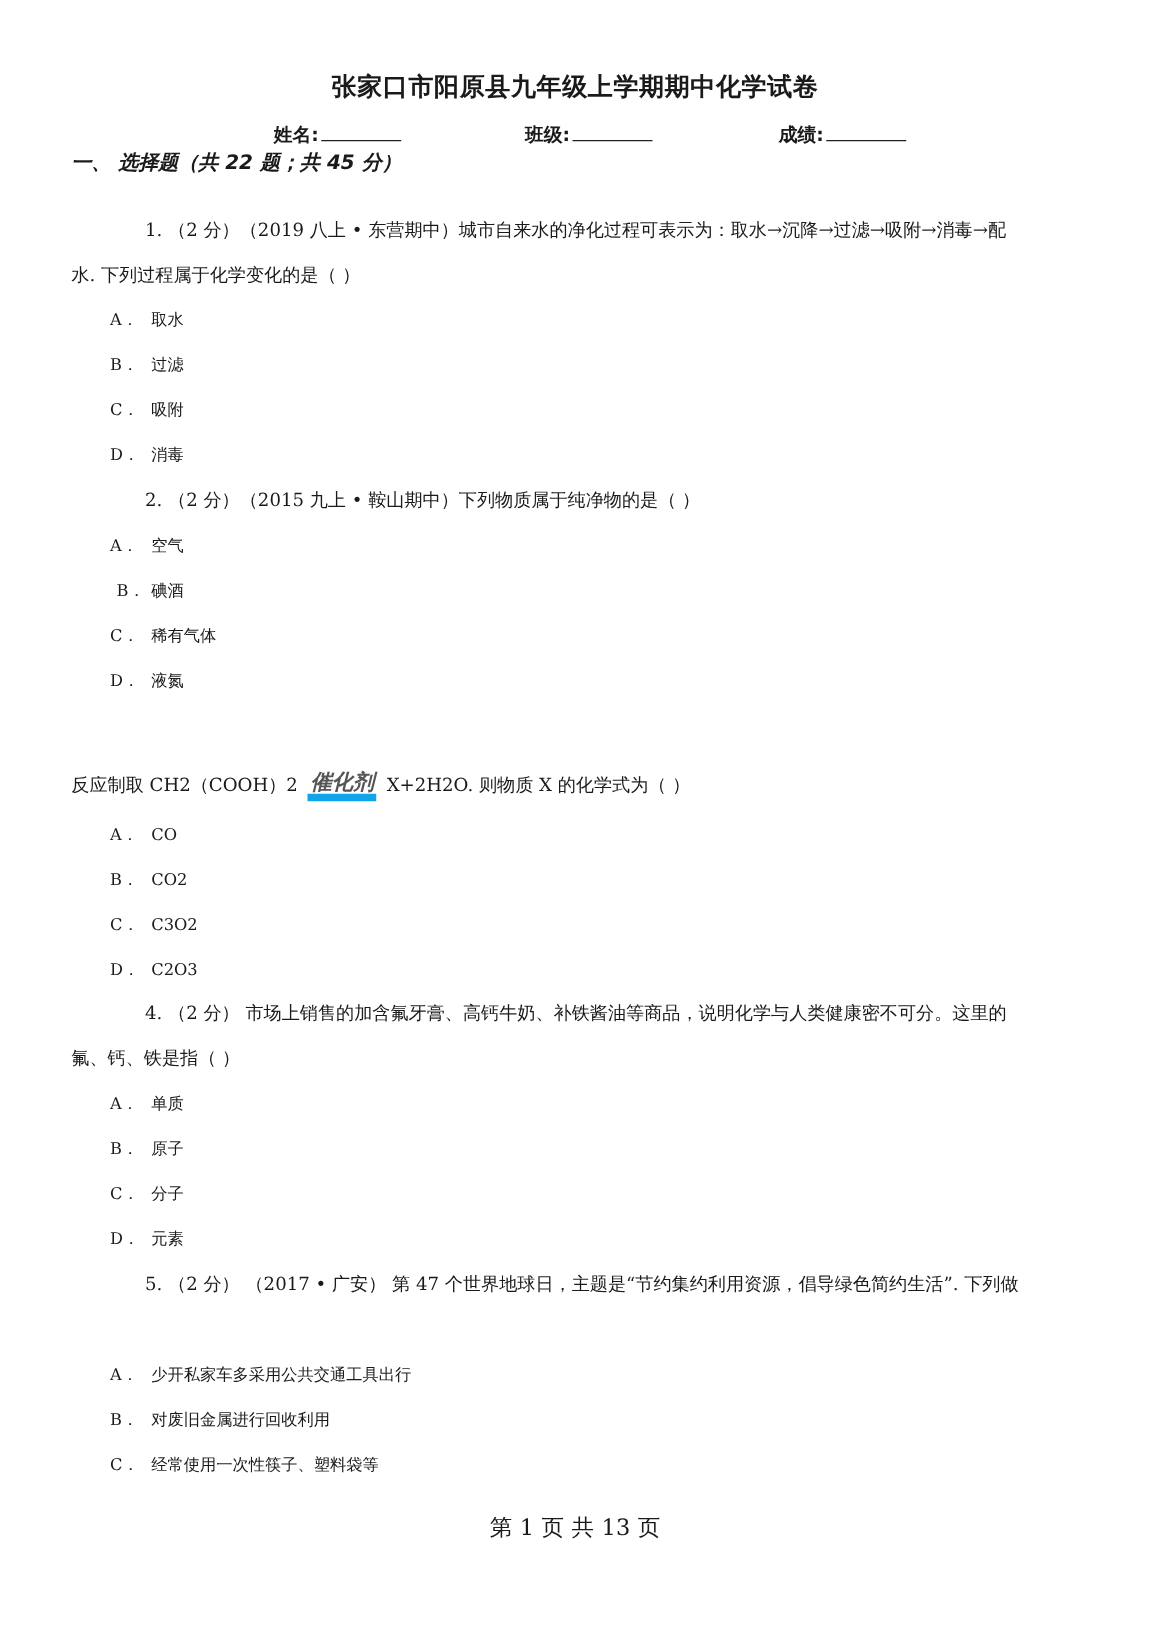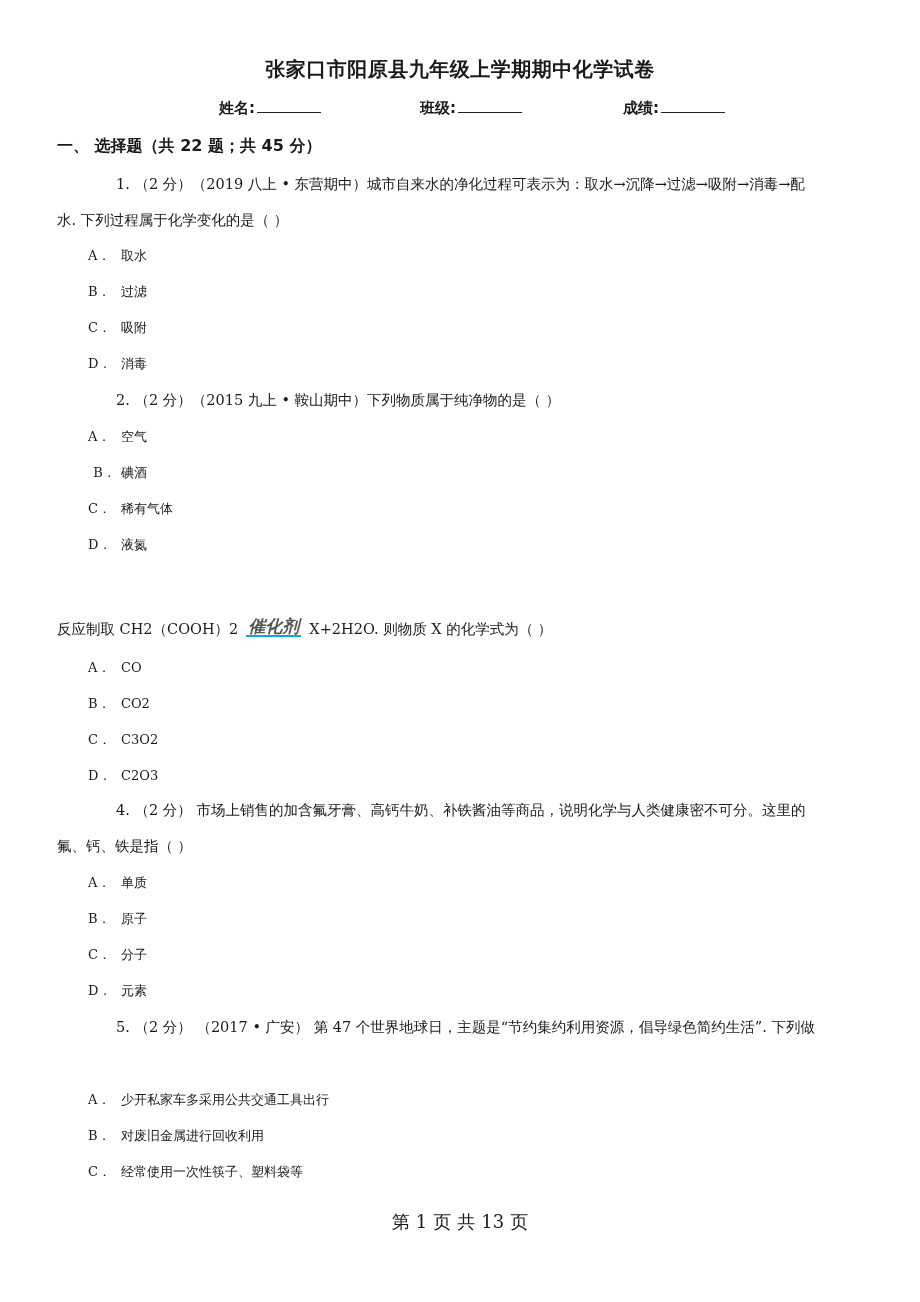--- a/index.html
+++ b/index.html
@@ -5,28 +5,28 @@
     html, body { margin: 0; padding: 0; background: #ffffff; }
     body { width: 920px; height: 1302px; position: relative; overflow: hidden;
       font-family: "DejaVu Serif", "Liberation Serif", serif; color: #1a1a1a; }
     .page { position: absolute; left: 0; top: 0; width: 820px; height: 1302px; }
     .title { position: absolute; top: 56px; left: 0; width: 920px; text-align: center;
       font-family: "DejaVu Sans", "Liberation Sans", sans-serif; font-weight: bold; font-size: 20px; letter-spacing: 0.5px; }
     .info-row { position: absolute; top: 98px; left: 0; width: 920px; height: 24px;
       font-family: "DejaVu Sans", "Liberation Sans", sans-serif; font-weight: bold; font-size: 15px; }
     .info { position: absolute; top: 0; }
     .info .blank { display: inline-block; width: 64px; border-bottom: 1px solid #222; height: 14px; vertical-align: baseline; margin-left: 2px; }
-    .section { position: absolute; top: 136px; left: 57px; font-family: "DejaVu Sans", "Liberation Sans", sans-serif;
-      font-weight: bold; font-size: 16px; }
+    .section { position: absolute; top: 120px; left: 57px; font-family: "DejaVu Sans", "Liberation Sans", sans-serif;
+      font-weight: bold; font-size: 16px; font-style: italic; }
     .line { position: absolute; left: 57px; width: 810px; font-size: 14.5px; white-space: nowrap; }
     .indent { left: 88px; margin-left: 28px; }
     .opt { position: absolute; left: 88px; font-size: 13px; white-space: nowrap; }
     .opt .letter { display: inline-block; width: 33px; }
     .catalyst { display: inline-block; font-family: "DejaVu Sans", "Liberation Sans", sans-serif; font-weight: bold; font-style: italic;
-      color: #555; font-size: 17px; border-bottom: 2px solid #0ea5e9; line-height: 18px; padding: 0 2px; margin: 0 8px; vertical-align: 2px; }
+      color: #555; font-size: 17px; border-bottom: 6px solid #0ea5e9; line-height: 18px; padding: 0 2px; margin: 0 8px; vertical-align: 2px; }
     .footer { position: absolute; top: 1210px; left: 0; width: 920px; text-align: center; font-size: 18px; word-spacing: 4px; }
     .footer span { margin: 0 3px; }
   </style>
 </head>
 <body>
 
 <div class="page">
 
   <div class="title">张家口市阳原县九年级上学期期中化学试卷</div>
 

